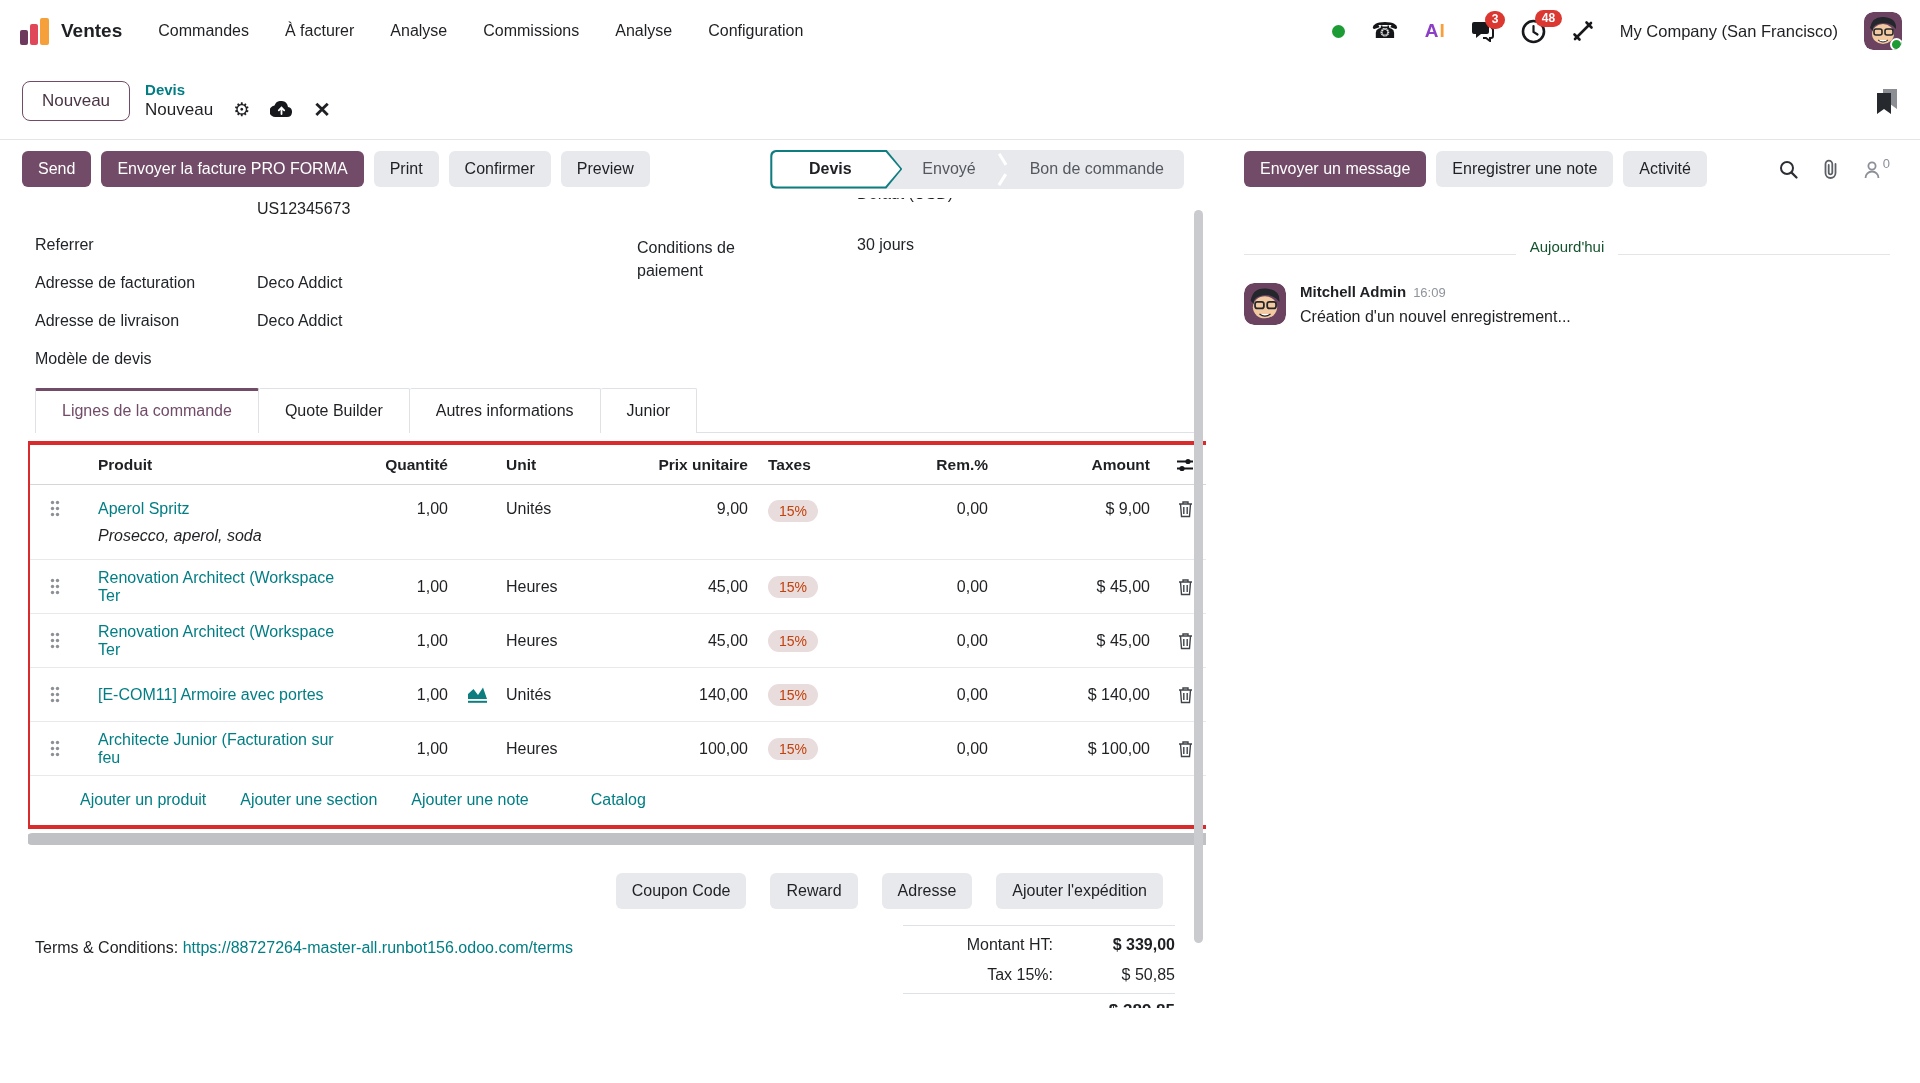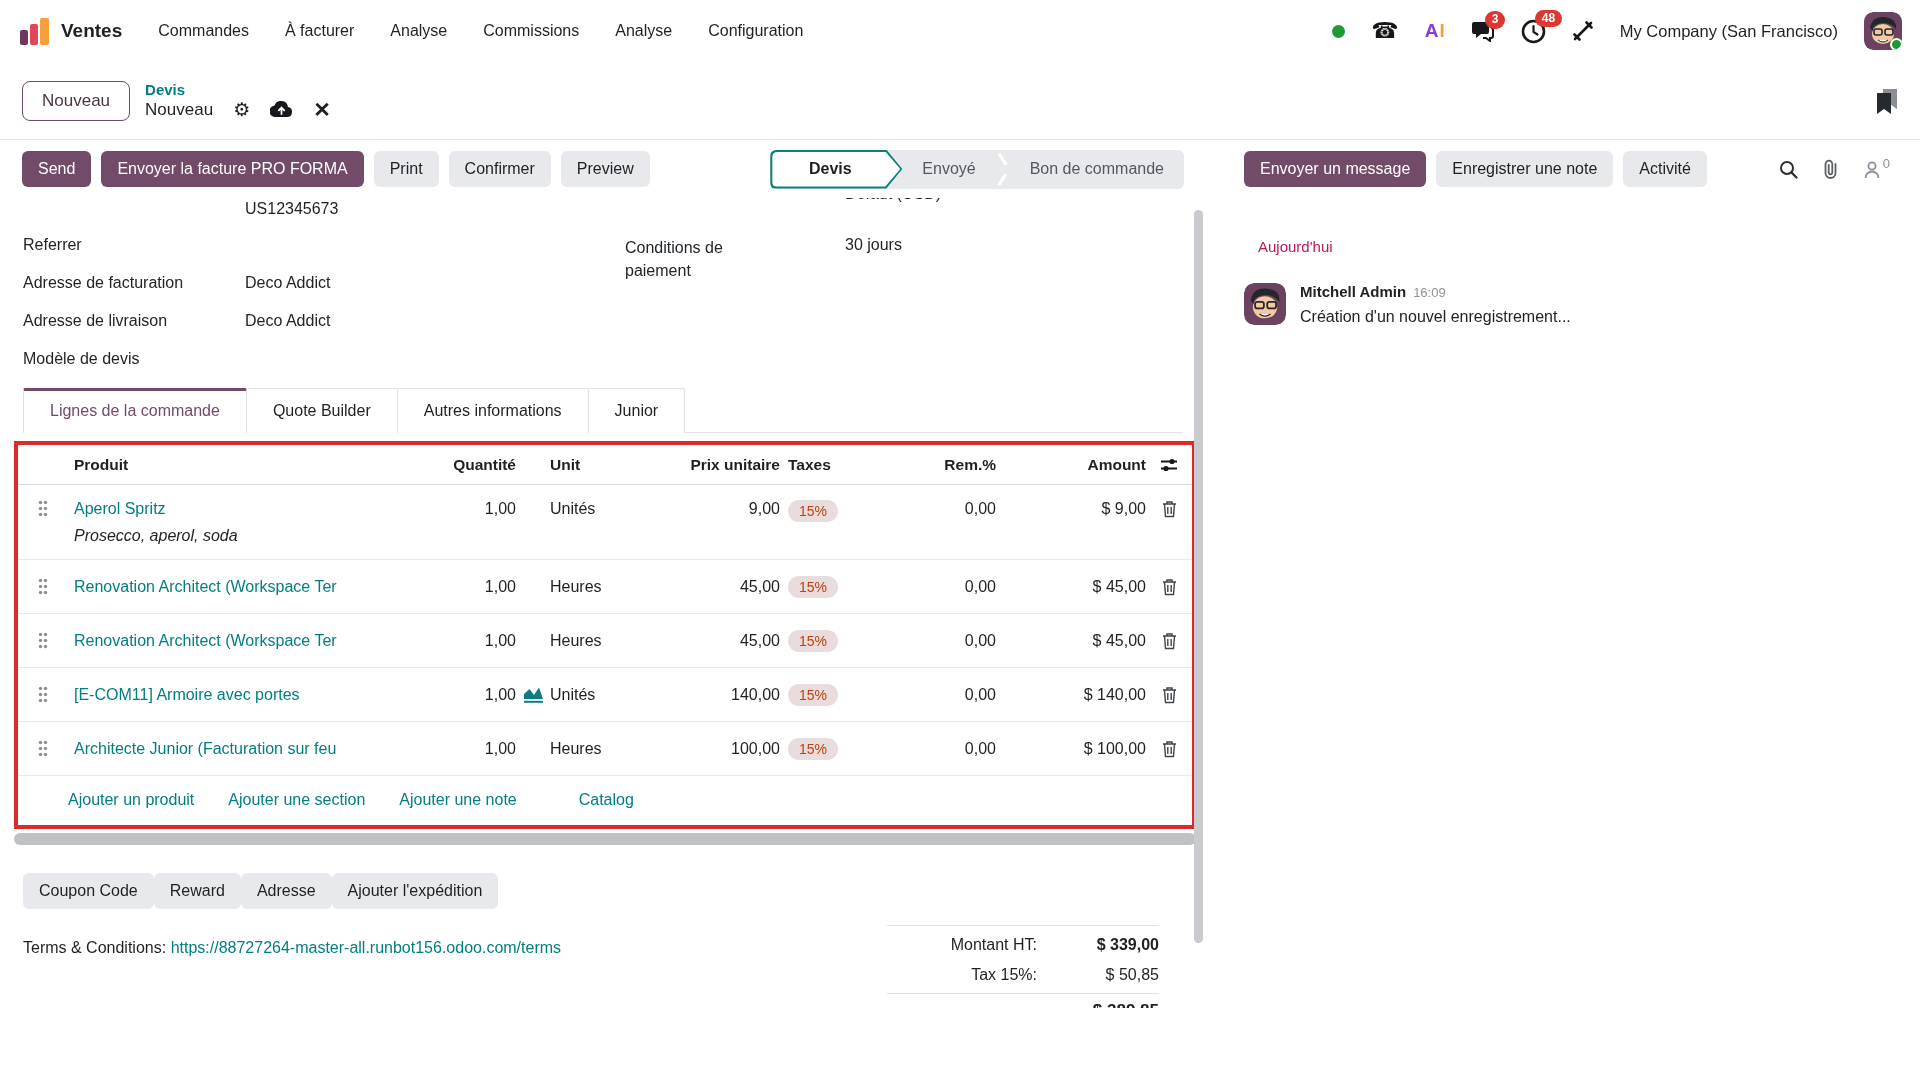--- a/index.html
+++ b/index.html
@@ -57,74 +57,74 @@
       clip-path:polygon(0 0,calc(100% - 16px) 0,100% 50%,calc(100% - 16px) 100%,0 100%); border-radius:6px 0 0 6px; }
   .stage-first .inner { position:absolute; inset:2px; background:#fff;
       clip-path:polygon(0 0,calc(100% - 15px) 0,100% 50%,calc(100% - 15px) 100%,0 100%); border-radius:5px 0 0 5px;
       display:flex; align-items:center; justify-content:center; font-weight:700; padding-right:12px; color:#1f2023; }
   .stage { display:flex; align-items:center; padding:0 20px; color:#54585e; cursor:pointer; }
   .chev { position:relative; width:14px; flex:none; }
   .chev::before, .chev::after { content:""; position:absolute; left:5px; width:2.5px; height:12.5px; background:#fff; }
   .chev::before { top:3px; transform:rotate(-32deg); }
   .chev::after { bottom:3px; transform:rotate(32deg); }
   
-  .form-body { flex:1; overflow:hidden; padding:0 23px; position:relative; }
+  .form-body { flex:1; overflow:hidden; padding:0 7px; position:relative;margin-left:28px; }
   .clip-row { height:26px; overflow:hidden; position:relative; font-size:16px; }
   .clip-left { position:absolute; left:222px; top:2px; }
   .clip-right { position:absolute; left:822px; top:-13px; }
   .fields { display:flex; margin-top:12px; }
   .col-left { width:580px; display:grid; grid-template-columns:222px 1fr; row-gap:20px; font-size:16px; align-items:start; }
   .flabel { font-weight:500; color:#212529; }
   .fvalue { color:#212529; }
   .col-right { margin-left:22px; width:440px; display:grid; grid-template-columns:220px 1fr; font-size:16px; align-items:start; }
   .wrap-label { display:inline-block; max-width:130px; line-height:1.45; }
   
   .tabs { display:flex; margin-top:20px; border-bottom:1px solid #dee2e6; align-items:flex-end; }
   .tab { padding:13px 26px; font-size:16px; background:#fff; border:1px solid #dee2e6; border-bottom:none;
          border-radius:2px 2px 0 0; cursor:pointer; margin-bottom:-1px; }
   .tab + .tab { border-left:none; }
   .tab.active { color:#714B67; font-weight:500; border-top:3px solid #714B67; padding-top:11px; }
   
   .lines-box { border:4px solid #d92b2b; margin:8px -13px 0 -9px; background:#fff; }
-  .tgrid { display:grid; grid-template-columns:50px minmax(0,1fr) 96px 34px 110px 120px 96px 120px 150px 46px; align-items:center; }
+  .tgrid { display:grid; grid-template-columns:50px minmax(0,1fr) 96px 34px 110px 120px 96px 120px 150px 46px; align-items:center;gap:12px; }
   .thead { height:40px; font-weight:700; font-size:15.5px; border-bottom:1px solid #d4d7da; }
   .th-produit { padding-left:6px; }
   .r { text-align:right; }
   .trow { min-height:54px; font-size:16px; border-bottom:1px solid #e7e9ec; }
   .trow.tall { align-items:start; padding:13px 0 14px; }
   .trow.tall > * { margin-top:2px; }
   .prod-link { color:#017E84; cursor:pointer; }
   .prod-desc { font-style:italic; color:#1f2023; margin-top:9px; }
   .handle { display:flex; justify-content:center; cursor:grab; }
   .taxcell { padding-left:8px; }
   .tax-badge { display:inline-block; background:#e9dcdc; color:#c2410c; font-size:14px; padding:3px 11px; border-radius:12px; }
   .qty-ico { display:flex; justify-content:center; }
   .trash { display:flex; justify-content:center; cursor:pointer; }
   .tfoot { display:flex; align-items:center; padding:15px 6px 16px 50px; font-size:16px; color:#017E84; gap:34px; }
   .tfoot span { cursor:pointer; }
   .tfoot .catalog { margin-left:28px; }
   .hscroll { height:12px; background:#bfc1c4; border-radius:6px; margin:4px -13px 0 -9px; }
   
-  .promo-row { display:flex; justify-content:flex-start; margin:28px 36px 0 0; }
+  .promo-row { display:flex; gap:24px; justify-content:flex-end; margin:28px 36px 0 0; }
   .bottom { display:flex; margin-top:16px; }
   .terms { font-size:16px; margin-top:14px; }
   .terms a { color:#017E84; text-decoration:none; cursor:pointer; }
   .totals { margin-left:auto; width:272px; margin-right:24px; font-size:16px; border-top:1px solid #dee2e6; padding-top:4px; }
   .trow-t { display:flex; padding:6px 0; align-items:baseline; }
   .trow-t .tl { width:150px; text-align:right; }
   .trow-t .tv { flex:1; text-align:right; }
   .bold { font-weight:700; }
   .grand { border-top:1px solid #dee2e6; margin-top:3px; padding-top:7px; font-weight:700; font-size:17px; text-align:right; height:15px; overflow:hidden; }
   
   .chatter { flex:1; padding:0 30px 0 38px; display:flex; flex-direction:column; }
   .chatter-bar { height:58px; display:flex; align-items:center; gap:10px; }
   .chatter-icons { margin-left:auto; display:flex; align-items:center; gap:24px; }
   .cicon { cursor:pointer; display:flex; align-items:center; }
   .follower-cnt { font-size:13px; color:#8a8f98; margin-left:2px; position:relative; top:-6px; }
-  .date-divider { display:flex; align-items:flex-start; color:#be185d; font-size:15px; margin:40px 0 18px;flex-direction:column; }
+  .date-divider { display:flex; align-items:flex-end; color:#14532d; font-size:15px; margin:40px 0 18px; }
   .date-divider i { flex:1; height:1px; background:#e3e5e8; }
   .date-divider span { margin:0 14px; font-style:normal; }
   .message { display:flex; gap:14px; margin-top:10px; }
   .msg-avatar { width:42px; height:42px; border-radius:10px; overflow:hidden; flex:none; }
   .msg-author { font-weight:700; font-size:15px; }
   .msg-time { color:#8f949c; font-size:13px; margin-left:7px; font-weight:400; }
   .msg-body { font-size:16px; margin-top:7px; }
 </style>
 </head>
 <body>

